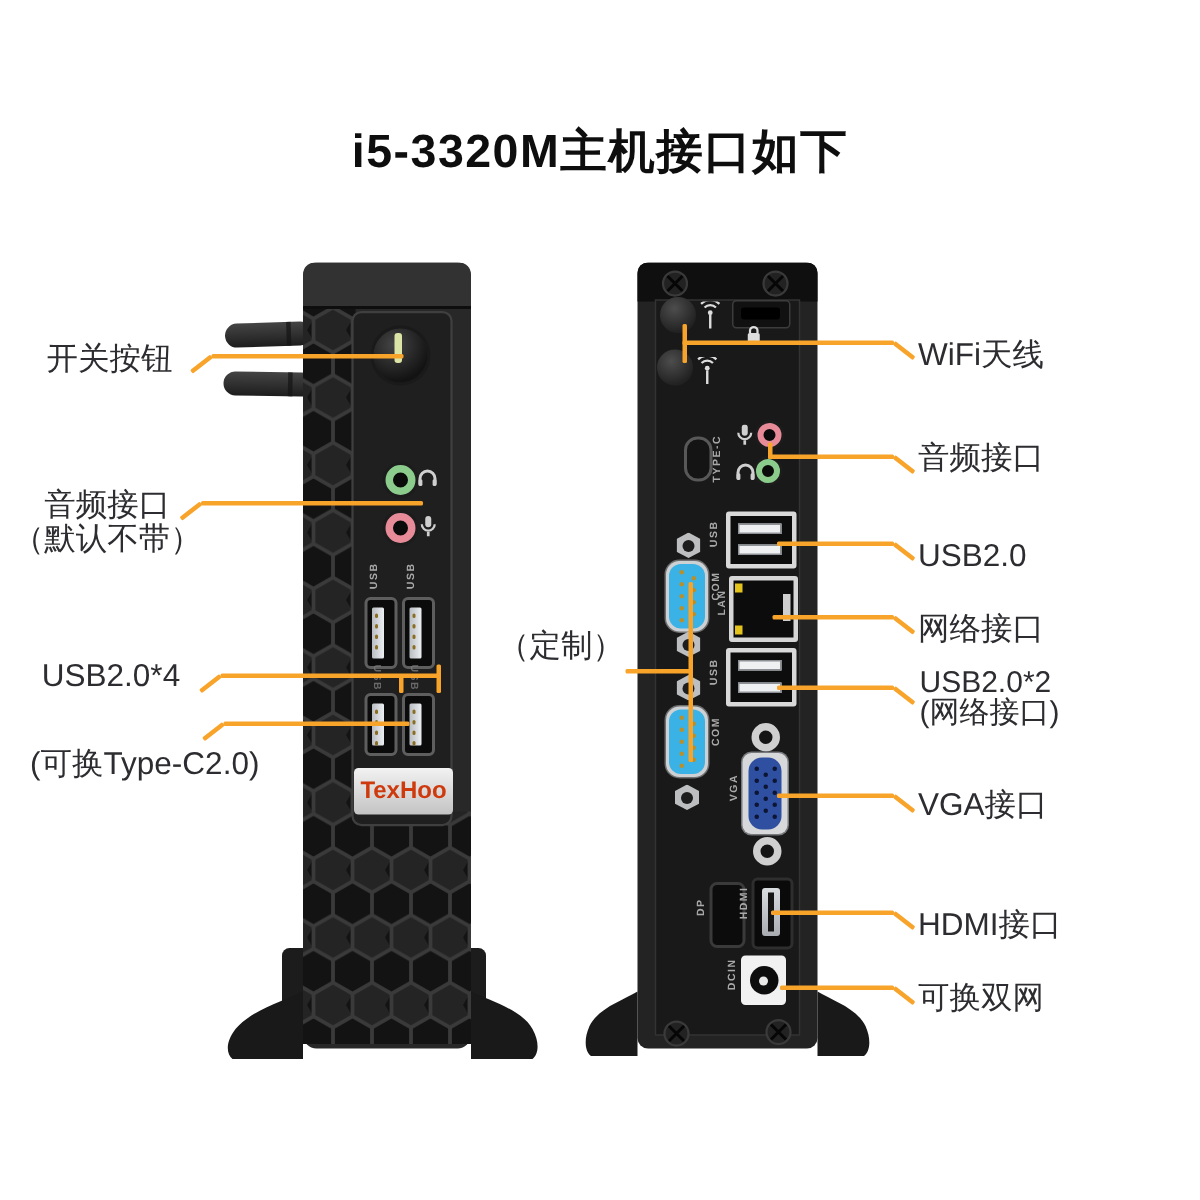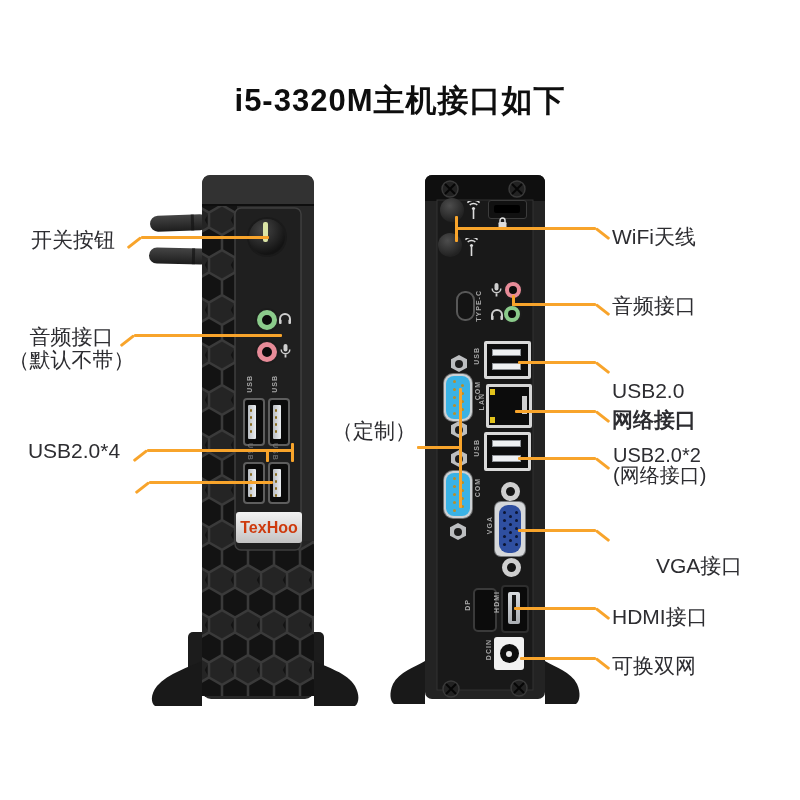--- a/index.html
+++ b/index.html
@@ -301,30 +301,31 @@
 
   <div class="cl" style="left:520px;top:657px;width:76px;"></div>
   <div class="dr" style="left:596px;top:657px;"></div>
 
   <div class="lbl lbl-l" style="left:18px;top:228px;width:110px;">开关按钮</div>
   <div class="lbl lbl-l" style="left:5px;top:325px;width:133px;">
     <div>音频接口</div>
     <div>（默认不带）</div>
   </div>
   <div class="lbl lbl-l" style="left:18px;top:439px;width:112px;">USB2.0*4</div>
+  <div class="lbl lbl-l" style="left:10px;top:498px;width:173px;">(可换Type-C2.0)</div>
 
   <div class="lbl lbl-c" style="left:328px;top:417px;width:92px;">
     <div>（定制）</div>
   </div>
 
   <div class="lbl" style="left:612px;top:225px;">WiFi天线</div>
   <div class="lbl" style="left:612px;top:294px;">音频接口</div>
-  <div class="lbl" style="left:612px;top:359px;margin-top:20px;">USB2.0</div>
-  <div class="lbl" style="left:612px;top:408px;font-weight:bold;">网络接口</div>
+  <div class="lbl" style="left:612px;top:359px;">USB2.0</div>
+  <div class="lbl" style="left:612px;top:408px;">网络接口</div>
   <div class="lbl small-lines" style="left:613px;top:445px;">
     <div>USB2.0*2</div>
     <div>(网络接口)</div>
   </div>
-  <div class="lbl" style="left:612px;top:554px;margin-left:44px;">VGA接口</div>
+  <div class="lbl" style="left:612px;top:525px;">VGA接口</div>
   <div class="lbl" style="left:612px;top:605px;">HDMI接口</div>
   <div class="lbl" style="left:612px;top:654px;">可换双网</div>
 
 </div>
 
 </body></html>

